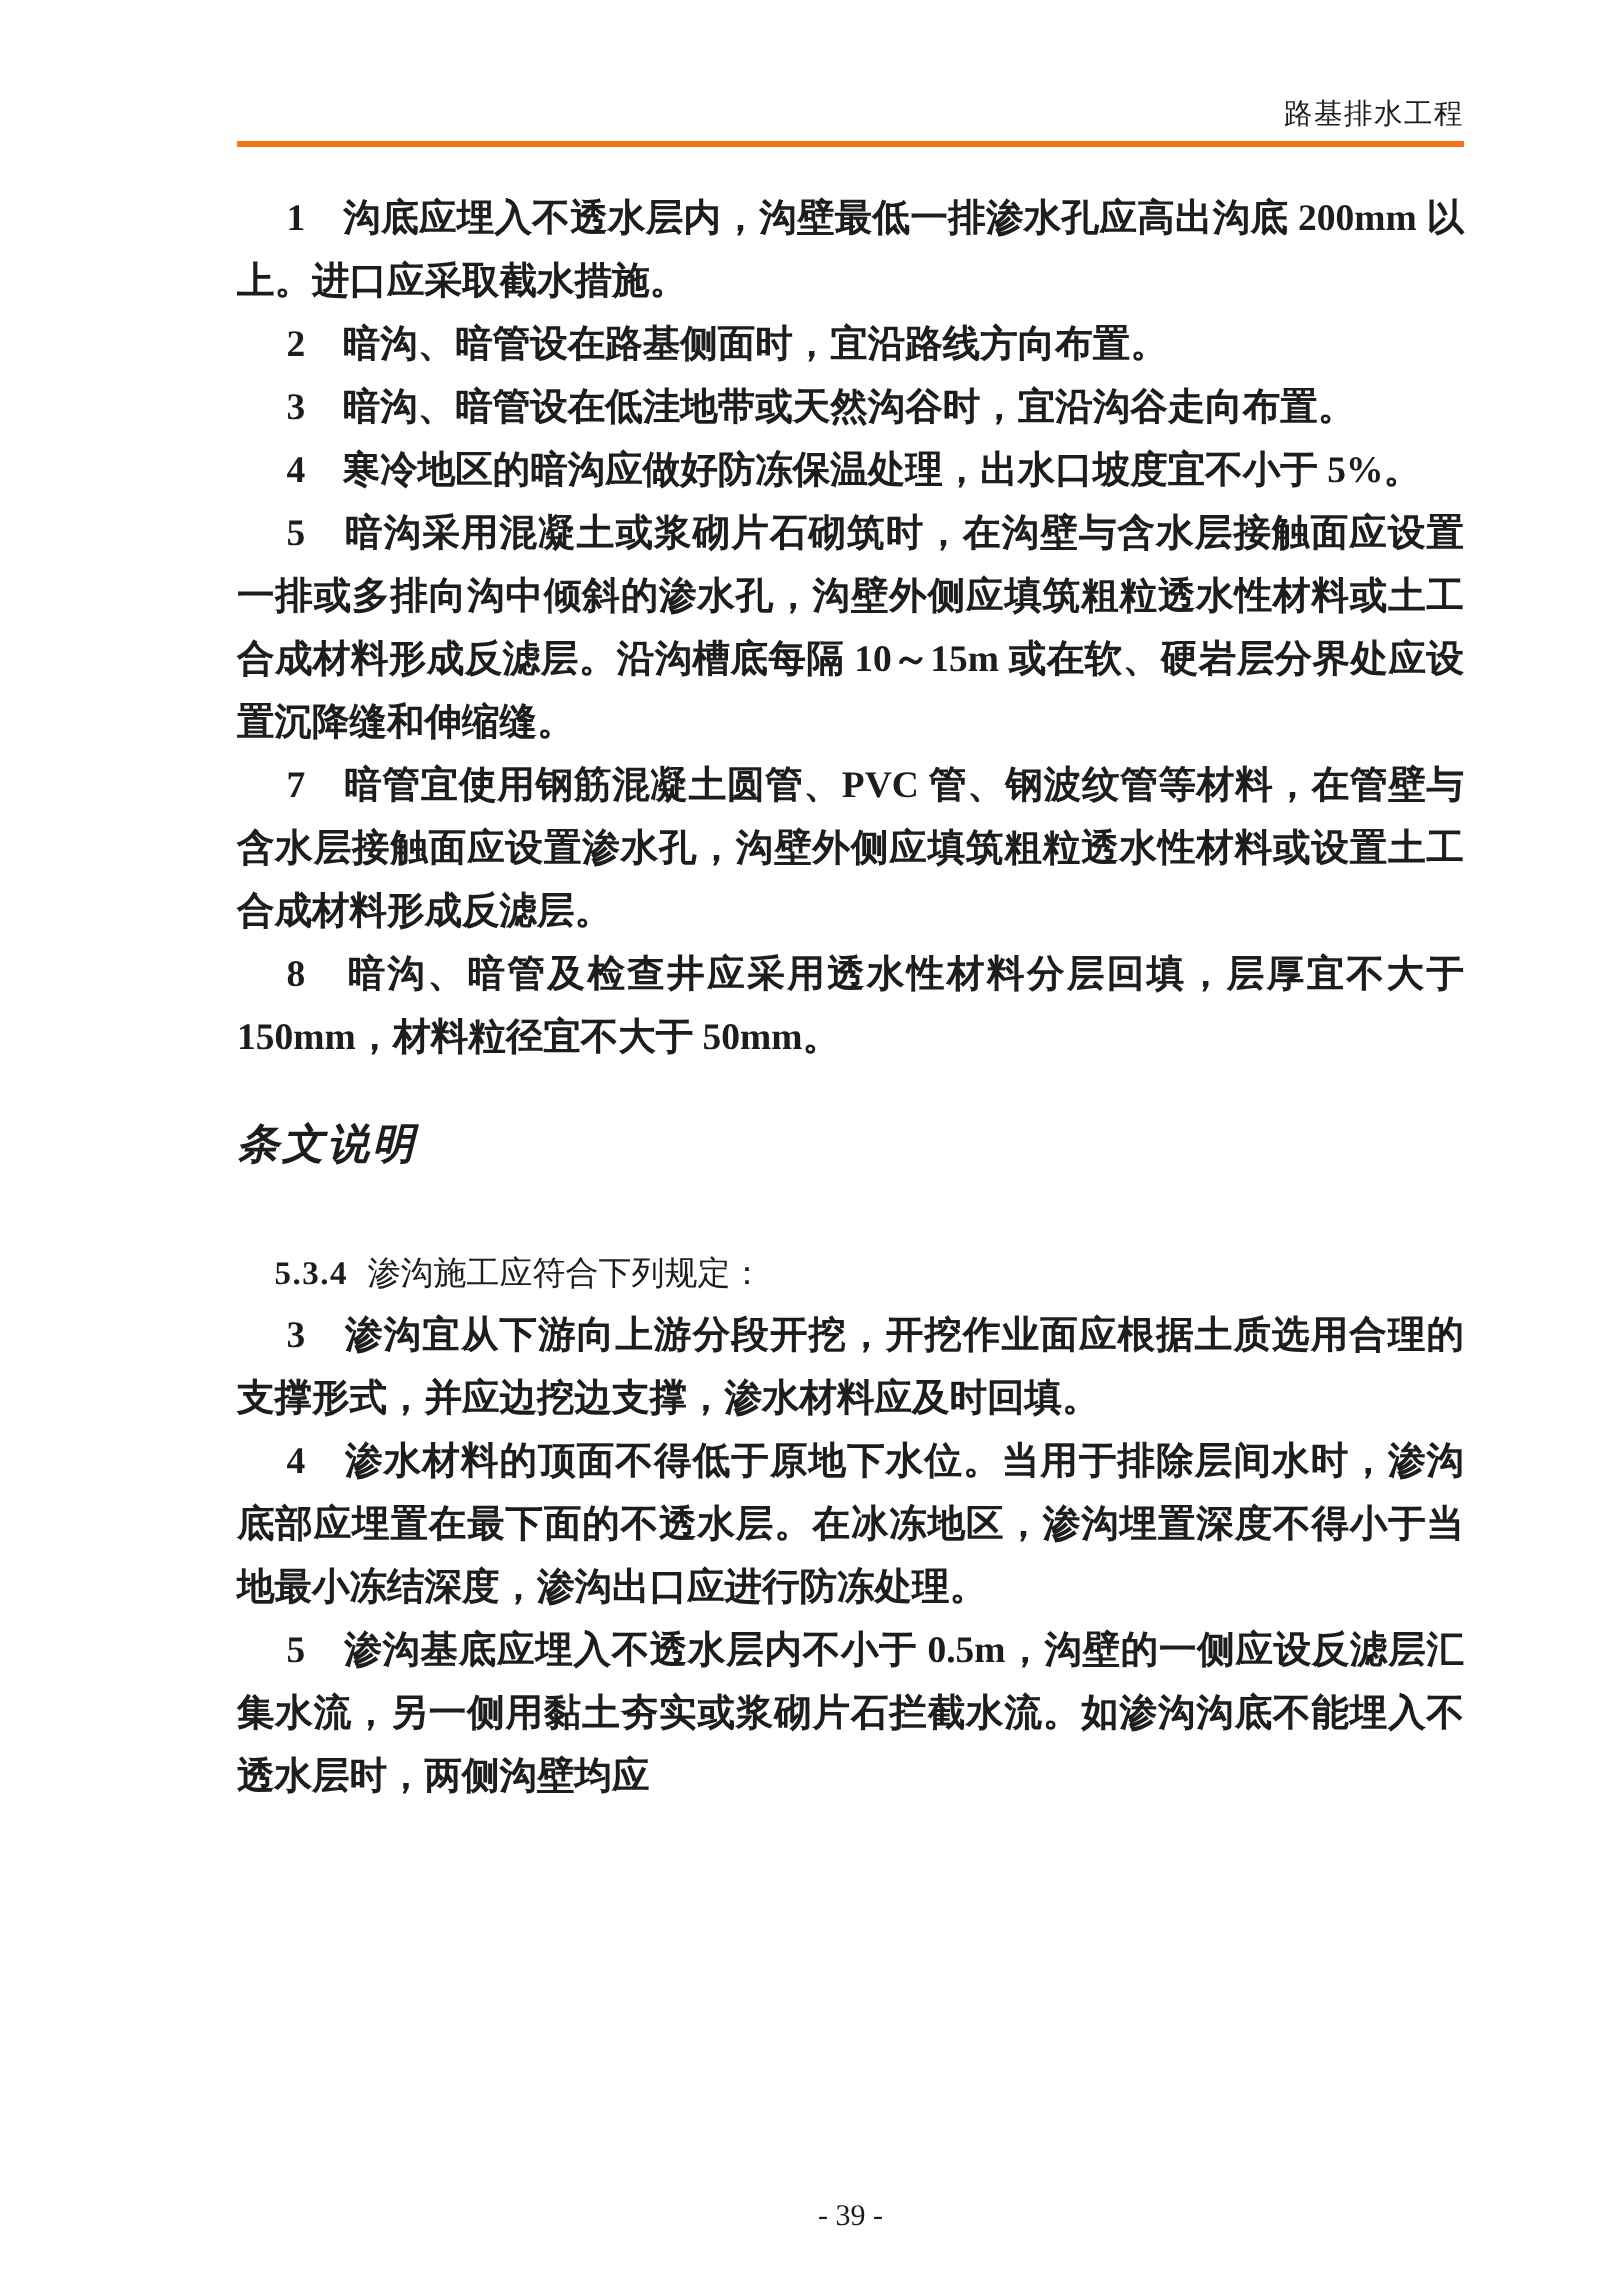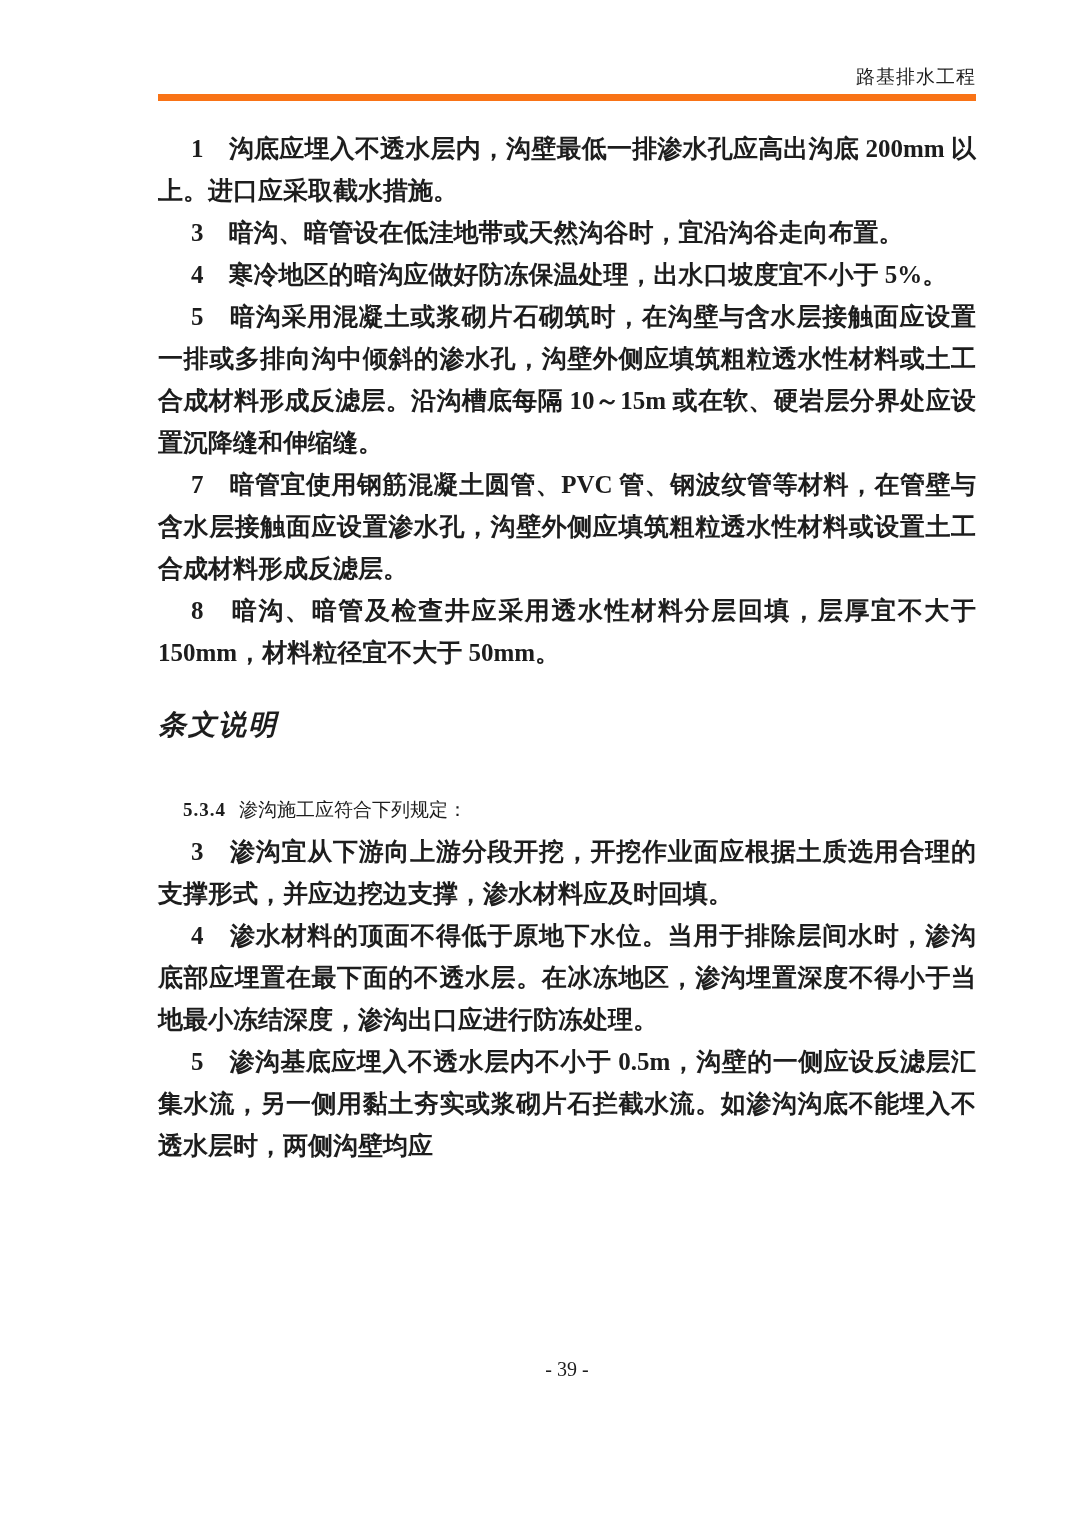--- a/index.html
+++ b/index.html
@@ -10,21 +10,21 @@
     margin: 0 auto;
     background: #ffffff;
     font-family: "Liberation Serif", "DejaVu Serif", serif;
     color: #1d1d1d;
     overflow: hidden;
   }
   .header {
     margin: 0 98px 0 158px;
     padding-top: 66px;
     padding-bottom: 7px;
-    border-bottom: 7px solid #f97316;
+    border-bottom: 4px solid #f97316;
     text-align: right;
   }
   .header-title {
     font-size: 19px;
     line-height: 21px;
     letter-spacing: 1px;
   }
   .content {
     margin: 0 98px 0 158px;
     padding-top: 27px;
@@ -45,51 +45,52 @@
     font-style: italic;
     letter-spacing: 2px;
   }
   .kaiti {
     font-style: italic;
     letter-spacing: 7px;
     text-indent: 50px;
   }
   .clause-heading {
     margin-top: 43px;
-    font-size: 19px;
+    font-size: 22px;
     line-height: 42px;
     text-indent: 25px;
   }
   .clause-num {
     font-weight: bold;
     letter-spacing: 1px;
     margin-right: 13px;
   }
   .footer {
     position: absolute;
     left: 158px;
     width: 818px;
-    top: 1356px;
+    top: 1464px;
     text-align: center;
     font-size: 20px;
     line-height: 26px;
   }
 </style>
 </head>
 <body>
 
 <div class="page">
 
   <div class="header">
     <div class="header-title">路基排水工程</div>
   </div>
 
   <div class="content">
 
     <p class="para">1　沟底应埋入不透水层内，沟壁最低一排渗水孔应高出沟底 200mm 以上。进口应采取截水措施。</p>
+    <p class="para">2　暗沟、暗管设在路基侧面时，宜沿路线方向布置。</p>
     <p class="para">3　暗沟、暗管设在低洼地带或天然沟谷时，宜沿沟谷走向布置。</p>
     <p class="para">4　寒冷地区的暗沟应做好防冻保温处理，出水口坡度宜不小于 5%。</p>
     <p class="para">5　暗沟采用混凝土或浆砌片石砌筑时，在沟壁与含水层接触面应设置一排或多排向沟中倾斜的渗水孔，沟壁外侧应填筑粗粒透水性材料或土工合成材料形成反滤层。沿沟槽底每隔 10～15m 或在软、硬岩层分界处应设置沉降缝和伸缩缝。</p>
     <p class="para">7　暗管宜使用钢筋混凝土圆管、PVC 管、钢波纹管等材料，在管壁与含水层接触面应设置渗水孔，沟壁外侧应填筑粗粒透水性材料或设置土工合成材料形成反滤层。</p>
     <p class="para">8　暗沟、暗管及检查井应采用透水性材料分层回填，层厚宜不大于 150mm，材料粒径宜不大于 50mm。</p>
 
     <p class="commentary-label">条文说明</p>
 
 
     <p class="clause-heading">

